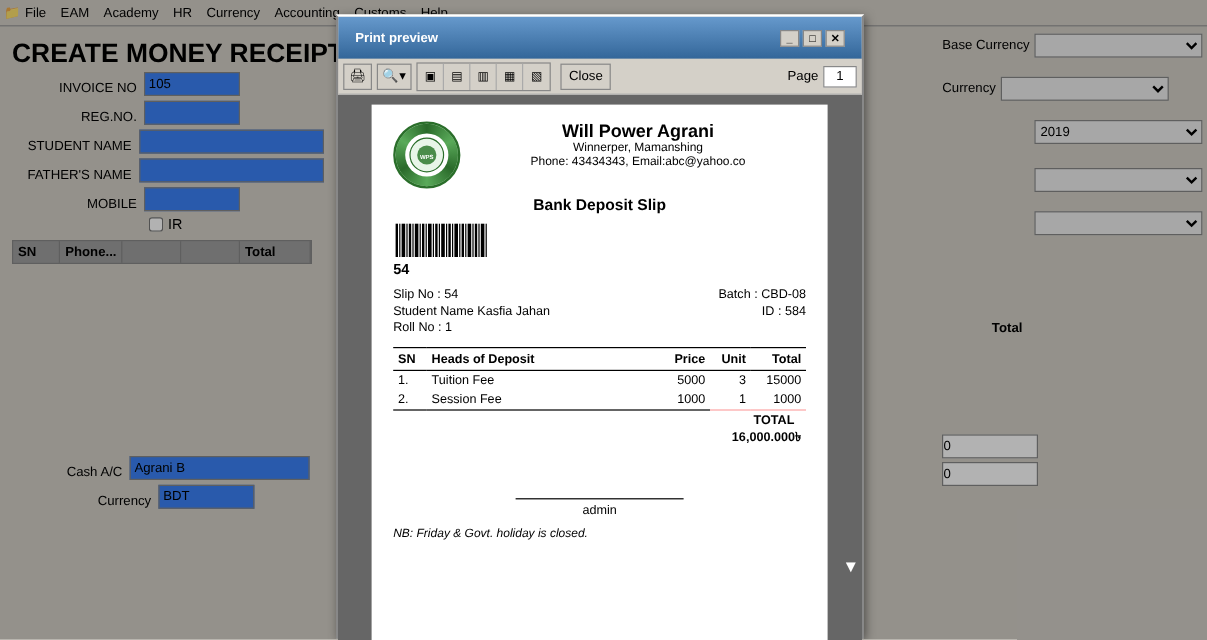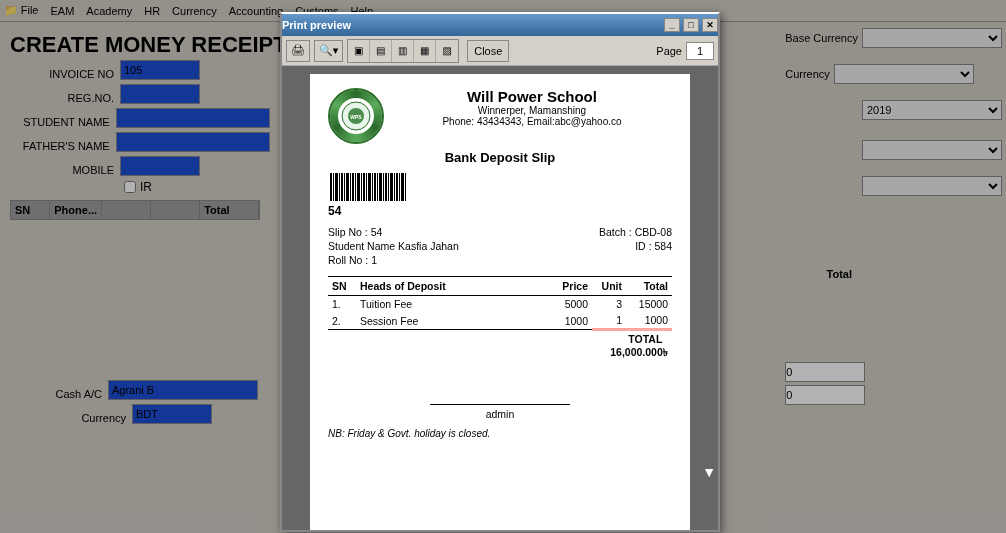--- a/index.html
+++ b/index.html
@@ -40,21 +40,21 @@
     }
     .form-label {
       width: 120px;
       text-align: right;
       font-size: 11px;
       padding-right: 6px;
       color: #000;
     }
     .form-input {
       border: 1px solid #888;
-      background: #1d4ed8;
+      background: #3b82f6;
       height: 20px;
       width: 80px;
       font-size: 11px;
       padding: 1px 3px;
     }
     .form-input-long {
       width: 160px;
     }
 
     
@@ -91,25 +91,25 @@
       left: 280px;
       width: 440px;
       height: 520px;
       background: #d4d0c8;
       border: 2px solid #888;
       border-top: 2px solid #fff;
       box-shadow: 2px 2px 8px rgba(0,0,0,0.5);
     }
     .modal-titlebar {
       background: linear-gradient(to bottom, #6699cc, #336699);
-      height: 22px;
+      height: 35px;
       display: flex;
       align-items: center;
       justify-content: space-between;
-      padding: 0 0;
+      padding: 0 14px;
       color: white;
       font-size: 11px;
       font-weight: bold;
       gap: 36px;
     }
     .modal-title-text { font-size: 11px; }
     .modal-controls { display: flex; gap: 3px; }
     .modal-btn {
       width: 16px; height: 14px;
       background: #d4d0c8;
@@ -440,21 +440,21 @@
               <div class="logo-center">
                 <svg width="30" height="30" viewBox="0 0 30 30">
                   <circle cx="15" cy="15" r="14" fill="#e8f5e8" stroke="#2a6e2a" stroke-width="1"></circle>
                   <circle cx="15" cy="15" r="8" fill="#4a8c4a"></circle>
                   <text x="15" y="18" text-anchor="middle" font-size="5" fill="white" font-weight="bold">WPS</text>
                 </svg>
               </div>
             </div>
           </div>
           <div class="school-info">
-            <div class="school-name">Will Power School</div>
+            <div class="school-name">Will Power Agrani</div>
             <div class="school-addr">Winnerper, Mamanshing</div>
             <div class="school-addr">Phone: 43434343, Email:abc@yahoo.co</div>
           </div>
         </div>
 
         <div class="slip-title">Bank Deposit Slip</div>
 
         <div class="barcode-area">
           <svg class="barcode-svg" viewBox="0 0 80 30">
 
@@ -542,21 +542,21 @@
             </tr>
             <tr>
               <td>2.</td>
               <td>Session Fee</td>
               <td class="num">1000</td>
               <td class="num">1</td>
               <td class="num">1000</td>
             </tr>
             <tr class="total-row">
               <td colspan="3"></td>
-              <td colspan="2" style="text-align:right; border-top:3px solid #fca5a5; font-weight:bold; font-size:10.5px;">
+              <td colspan="2" style="text-align:right; border-top:1px solid #fca5a5; font-weight:bold; font-size:10.5px;">
                 <span>TOTAL</span>
                 &nbsp;
                 <span>16,000.000৳</span>
               </td>
             </tr>
           </tbody>
         </table>
 
         <div class="paper-footer">
           <div class="signature-line"></div>

